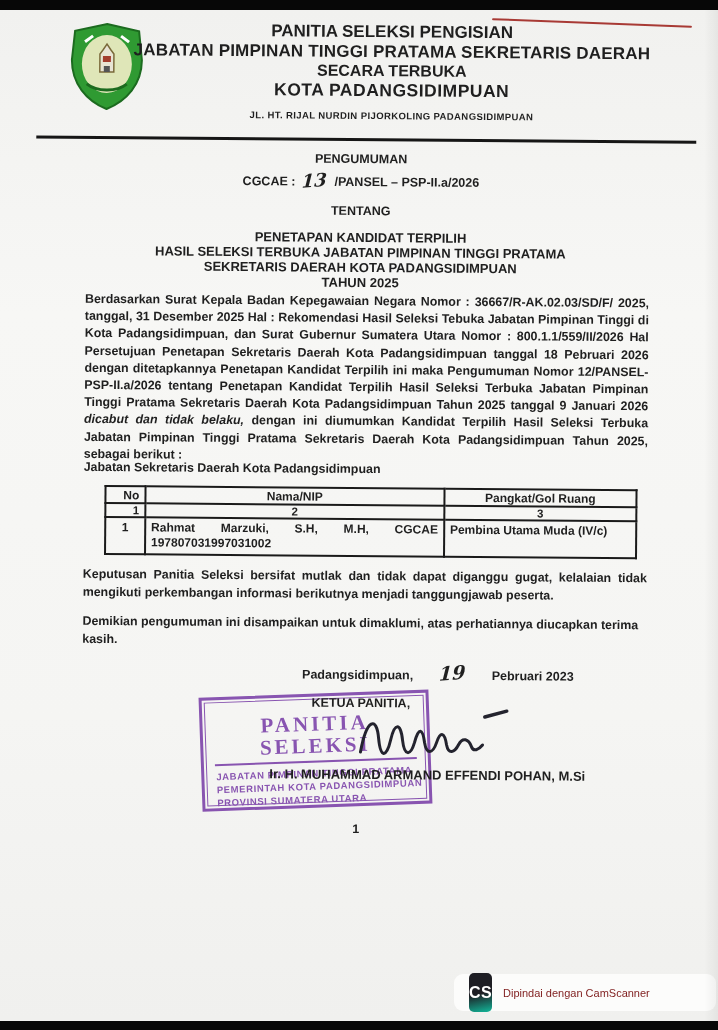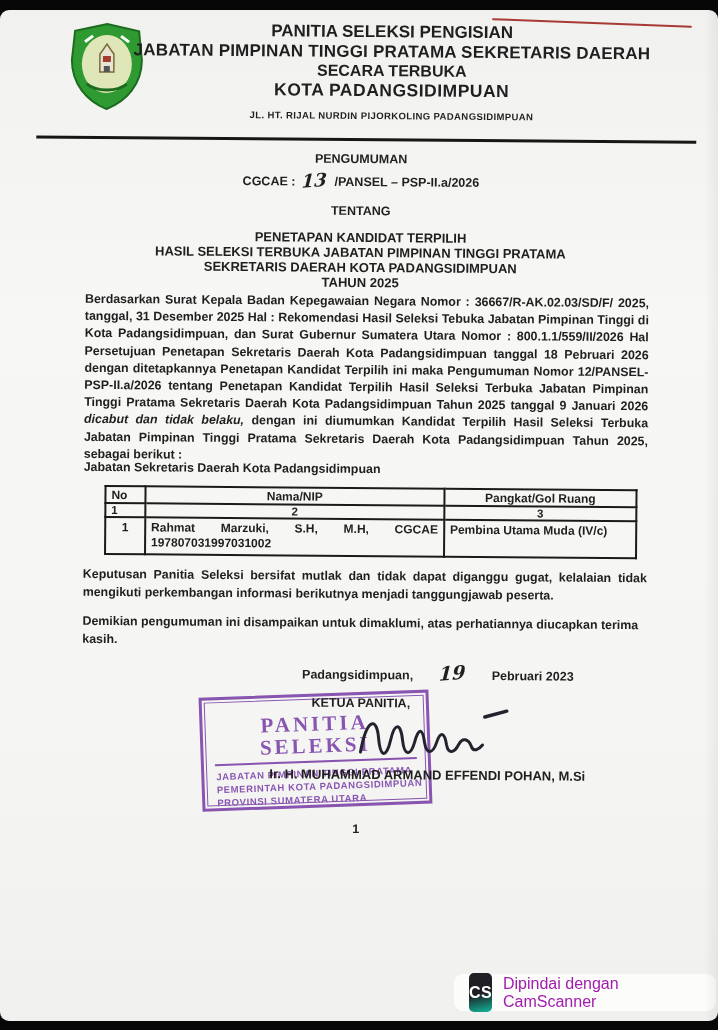--- a/index.html
+++ b/index.html
@@ -2,21 +2,21 @@
 <html style="--paper: #f5f5f3; --ink: #1f1f1f; --stamp: #7a3fa8; --accent_red: #a83a35; --logo_green: #2f9a32;"><head>
 <meta charset="utf-8">
 <style>
   :root{
     --paper:#f5f5f3; --ink:#1f1f1f; --stamp:#7a3fa8; --accent_red:#a83a35; --logo_green:#2f9a32;
   }
   *{margin:0;padding:0;box-sizing:border-box;}
   html,body{width:718px;height:1030px;overflow:hidden;}
   body{background:#070707;font-family:"Liberation Sans",sans-serif;color:var(--ink);position:relative;}
   .paper{position:absolute;left:0;right:0;top:10px;bottom:9px;
-    background:linear-gradient(180deg,#f1f1ef 0%,#f7f7f5 30%,#f5f5f3 70%,#f0f0ee 100%);border-radius:9px;}
+    background:linear-gradient(180deg,#f1f1ef 0%,#f7f7f5 30%,#f5f5f3 70%,#f0f0ee 100%);}
   .paper-shade{position:absolute;top:0;bottom:0;right:0;width:14px;
     background:linear-gradient(90deg,rgba(0,0,0,0) 0%,rgba(0,0,0,0.05) 100%);}
   .tilt{position:absolute;inset:0;transform:rotate(0.45deg);transform-origin:360px 420px;}
 
   .red-line{position:absolute;left:492px;top:12px;width:200px;height:2px;
     background:var(--accent_red);transform:rotate(2.2deg);border-radius:2px;}
 
   
   .logo{position:absolute;left:64px;top:14px;width:80px;height:90px;}
   .head-text{position:absolute;left:86px;right:26px;top:12px;text-align:center;font-weight:bold;line-height:1.17;}
@@ -38,21 +38,21 @@
   
   .p1{position:absolute;left:84px;right:70px;top:283px;font-size:12.4px;font-weight:bold;
     line-height:17.2px;text-align:justify;}
   .p1 .emp{font-style:italic;}
   .jabatan{position:absolute;left:84px;top:452px;font-size:12.4px;font-weight:bold;}
 
   
   table.sel{position:absolute;left:105px;top:477px;width:533px;border-collapse:collapse;
     font-size:12px;font-weight:bold;}
   table.sel td{border:2px solid #1a1a1a;padding:0 5px;}
-  td.c-no{width:40px;text-align:left;}
+  td.c-no{width:40px;text-align:right;}
   td.c-nama{width:300px;text-align:center;}
   td.c-pangkat{width:193px;text-align:center;}
   tr.hdr td{height:17px;}
   tr.nums td{height:14px;font-size:11.5px;line-height:12px;}
   tr.datarow td{height:37px;vertical-align:top;text-align:left;padding-top:2px;}
   .nama-1{text-align:justify;text-align-last:justify;line-height:14.5px;}
   .nama-2{line-height:14.5px;}
 
   .p2{position:absolute;left:84px;right:70px;top:558px;font-size:12.4px;font-weight:bold;line-height:17.5px;text-align:justify;}
   .p3{position:absolute;left:84px;right:70px;top:605px;font-size:12.4px;font-weight:bold;line-height:17.5px;}
@@ -72,21 +72,21 @@
   .signer{position:absolute;left:180px;right:38px;top:757px;text-align:center;
     font-size:13px;font-weight:bold;z-index:5;}
   .pagenum{position:absolute;left:0;right:0;top:812px;text-align:center;font-size:12.5px;font-weight:bold;}
 
   
   .scan-badge{position:absolute;right:2px;bottom:10px;width:262px;height:37px;background:#fcfcfb;
     border-radius:9px;display:flex;align-items:center;gap:11px;padding-left:15px;}
   .scan-icon{width:23px;height:39px;border-radius:5px;flex:0 0 auto;
     background:linear-gradient(168deg,#1e1e24 52%,#12b79a 100%);
     color:#fff;font-size:16px;font-weight:bold;display:flex;align-items:center;justify-content:center;letter-spacing:0.5px;}
-  .scan-text{font-size:16px;color:#a21caf;font-weight:400;}
+  .scan-text{font-size:11px;color:#7f1d1d;font-weight:400;}
 </style>
 </head>
 <body>
 
 <div class="paper">
   <div class="red-line"></div>
 
   <div class="tilt">
 
     <svg class="logo" viewBox="0 0 80 90">

